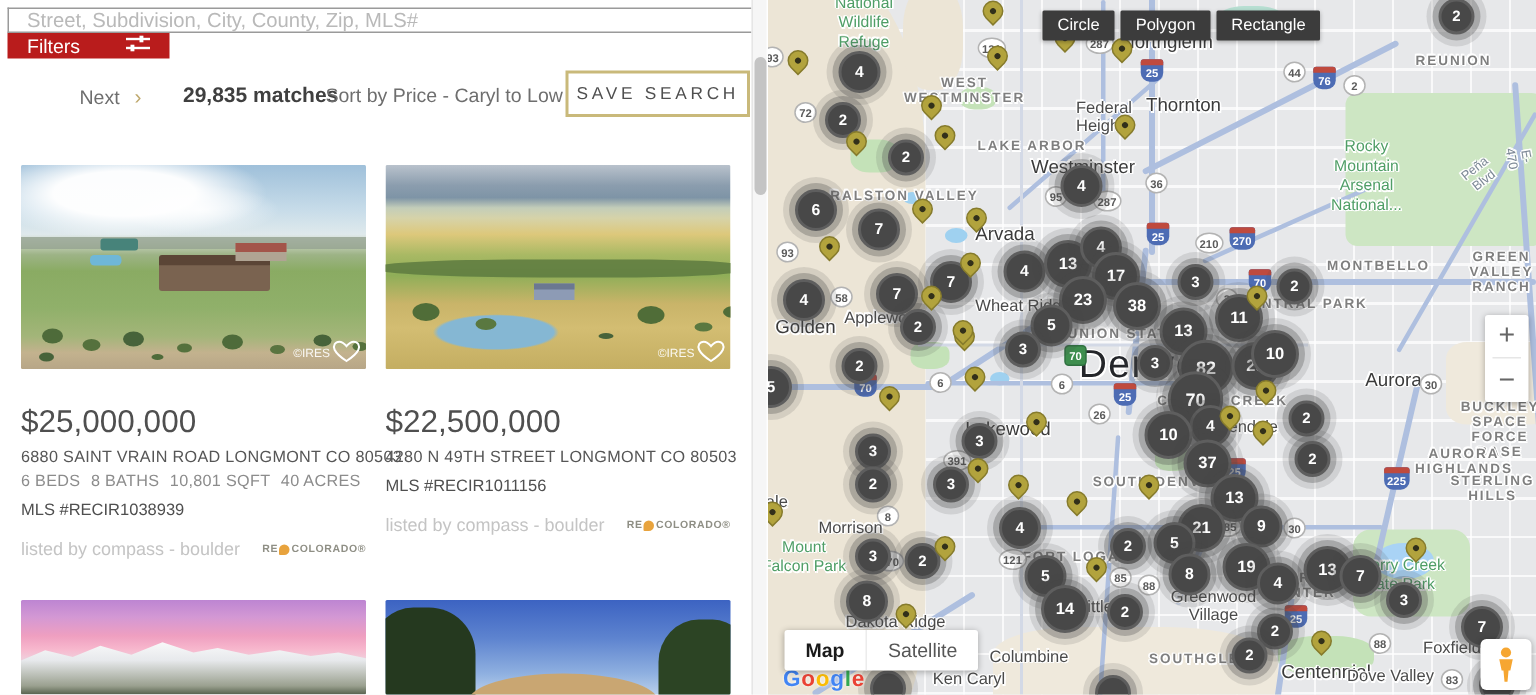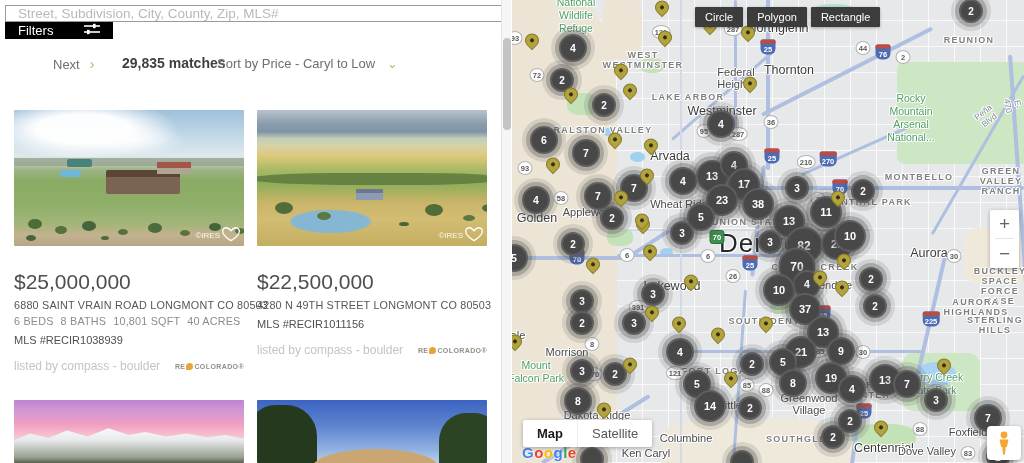--- a/index.html
+++ b/index.html
@@ -6,21 +6,21 @@
   html,body { width:1024px; height:463px; overflow:hidden; background:#fff;
     font-family:"Liberation Sans", sans-serif; }
 
   
   .left-panel { position:absolute; left:0; top:0; width:512px; height:463px; background:#fff; }
 
   .search-row { position:absolute; left:5px; top:5px; width:496px; height:32px; display:flex;flex-direction:column; }
   .search-input { flex:1; border:1px solid #9a9a9a; border-right:none; padding:0 12px;
     font-size:13.5px; color:#444; outline:none; font-family:inherit; }
   .search-input::placeholder { color:#b9b9b9; }
-  .filters-btn { width:108px; background:#000000; color:#fff; border:none; font-size:13px;
+  .filters-btn { width:108px; background:#b91c1c; color:#fff; border:none; font-size:13px;
     display:flex; align-items:center; justify-content:space-between; padding:0 13px; cursor:pointer; font-family:inherit; }
 
   .results-bar { position:absolute; left:0; top:47px; width:502px; height:36px; }
   .next-link { position:absolute; left:53px; top:9px; font-size:13px; color:#6e6e6e; cursor:pointer; }
   .next-chevron { color:#bfa96e; margin-left:10px; font-size:14px; }
   .matches { position:absolute; left:122px; top:8px; font-size:14px; color:#3f3f3f; font-weight:bold; }
   .sort-control { position:absolute; left:217px; top:9px; font-size:13px; color:#6e6e6e; cursor:pointer; }
   .sort-chevron { color:#bfa96e; margin-left:12px; font-size:12px; }
   .save-search-btn { position:absolute; left:377px; top:0; width:123px; height:31px; background:#fff;
     border:2px solid #c9b97a; color:#4f4f4f; font-size:11.5px; letter-spacing:2.5px; cursor:pointer; font-family:inherit; }
@@ -156,20 +156,21 @@
           <rect x="3" y="7.8" width="2.6" height="4.4" fill="#fff"></rect>
         </svg>
       </span>
     </button>
   </div>
 
   <div class="results-bar">
     <span class="next-link"><span>Next</span><span class="next-chevron">›</span></span>
     <span class="matches">29,835 matches</span>
     <span class="sort-control"><span>Sort by Price - Caryl to Low</span><span class="sort-chevron">⌄</span></span>
+    <button class="save-search-btn">SAVE SEARCH</button>
   </div>
 
   <div class="card card1">
     <div class="photo ph1">
       <div class="hills"></div>
       <div class="court"></div>
       <div class="pool"></div>
       <div class="house-main"></div>
       <div class="house-red"></div>
       <div class="trees"></div>

